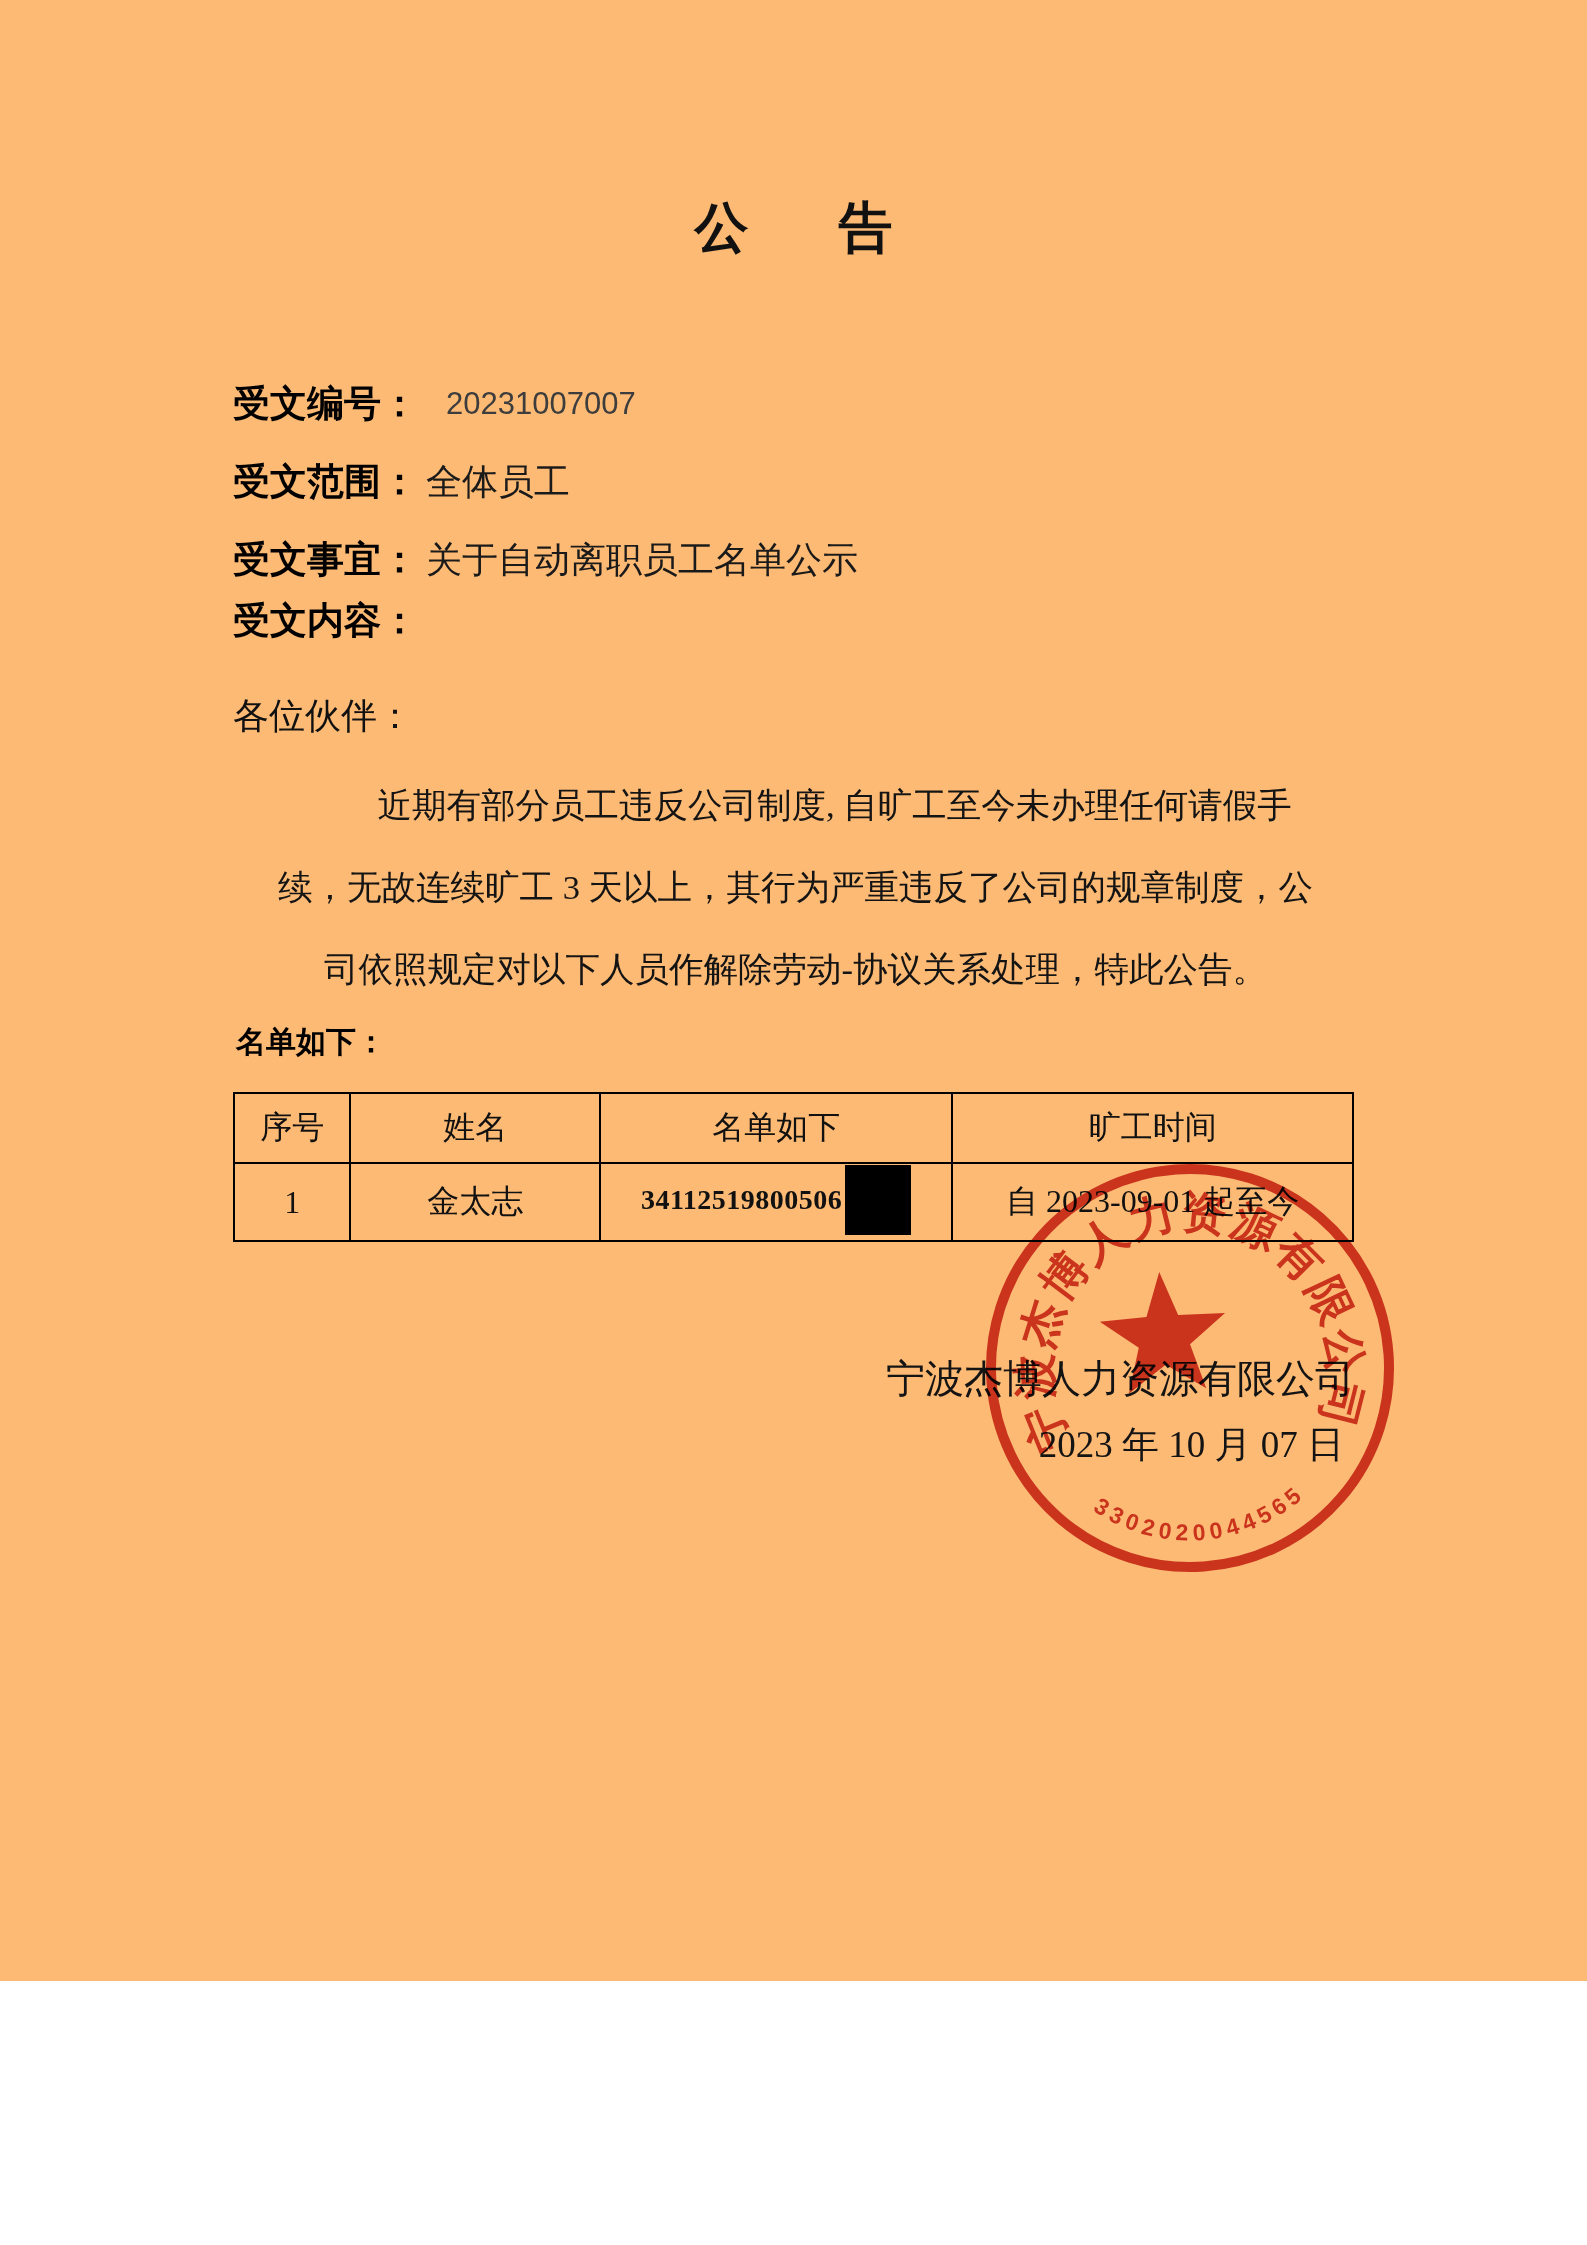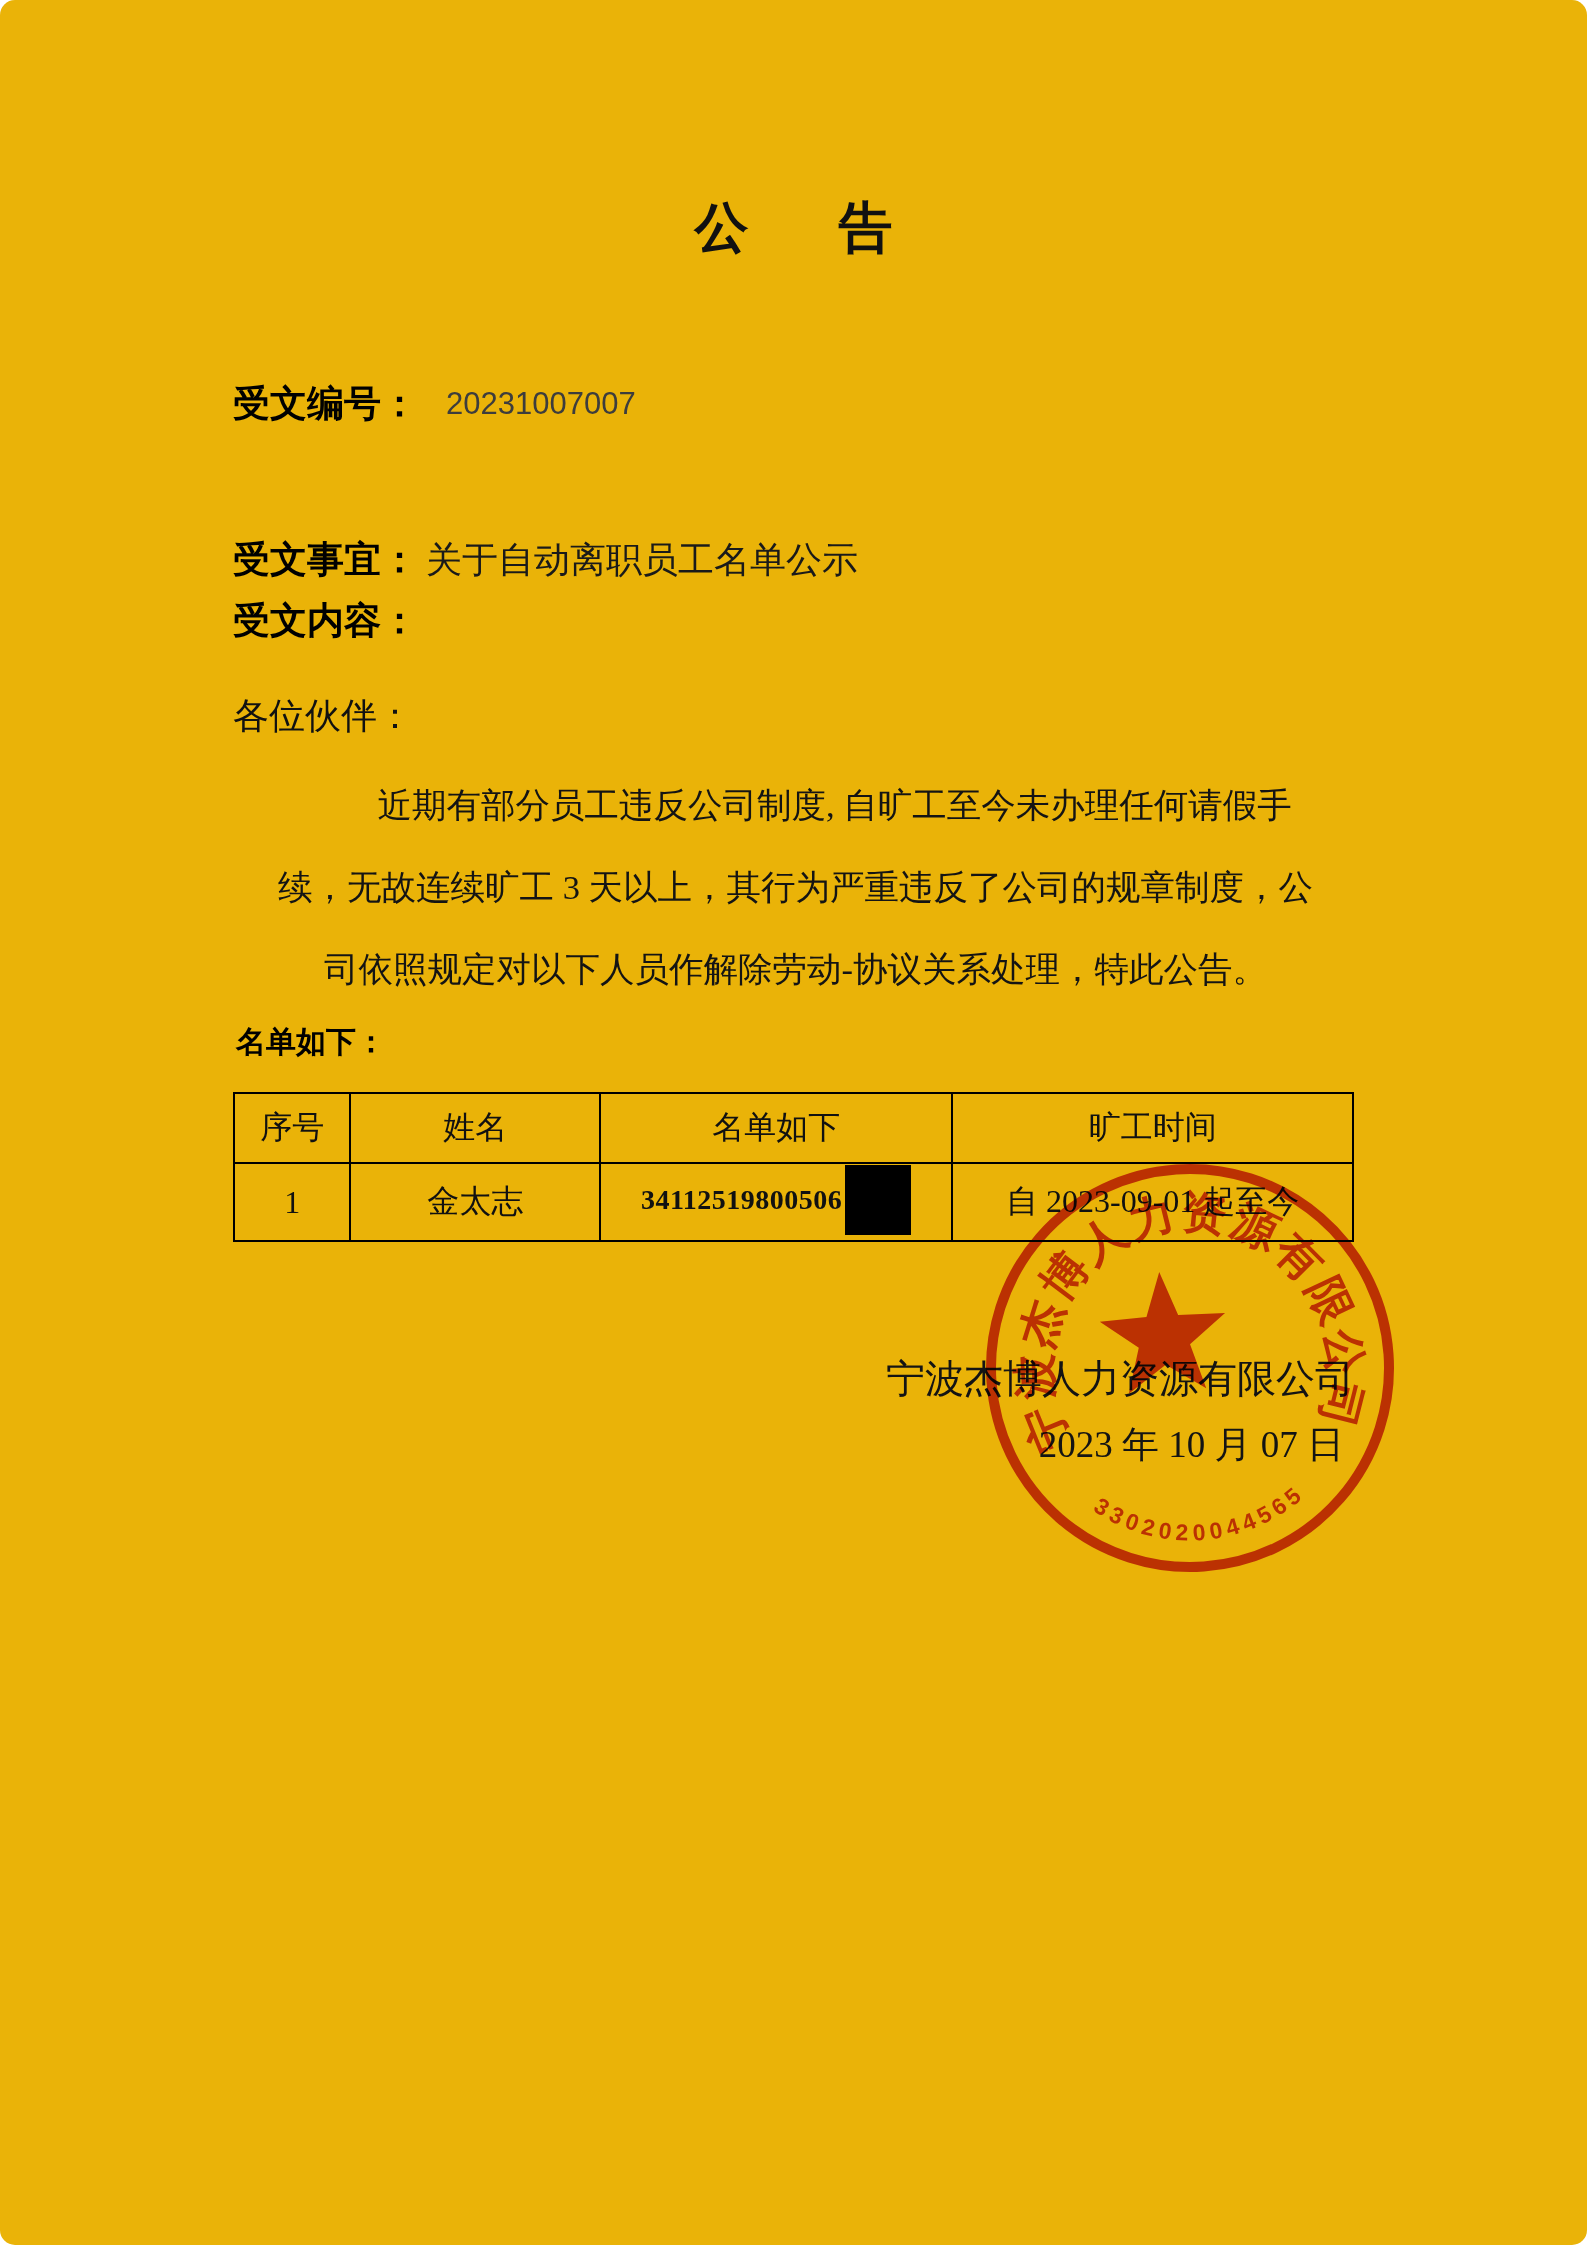--- a/index.html
+++ b/index.html
@@ -1,25 +1,24 @@
 <!DOCTYPE html>
 <html><head>
 <meta charset="utf-8">
 <style>
   * { margin: 0; padding: 0; box-sizing: border-box; }
   html, body { background: #ffffff; }
   .page {
     position: relative;
     width: 1587px;
-    height: 2245px;
-    background: #eab308;
+    height: 1981px;
+    background: #fdba74;
     font-family: "Liberation Serif", "DejaVu Serif", serif;
     color: #111111;
     overflow: hidden;
-    border-radius: 15px;
   }
   .title-row {
     position: absolute;
     top: 192px; left: 0;
     width: 100%;
     text-align: center;
     font-size: 54px;
     font-weight: bold;
     letter-spacing: 0;
   }
@@ -107,20 +106,23 @@
 
 <div class="page">
 
   <div class="title-row">
     <span class="t1">公</span><span class="t2">告</span>
   </div>
 
   <div class="field-line" style="top:379px">
     <span class="field-label">受文编号：</span><span class="field-value numeric">20231007007</span>
   </div>
+  <div class="field-line" style="top:457px">
+    <span class="field-label">受文范围：</span><span class="field-value">全体员工</span>
+  </div>
   <div class="field-line" style="top:535px">
     <span class="field-label">受文事宜：</span><span class="field-value">关于自动离职员工名单公示</span>
   </div>
   <div class="field-line" style="top:596px">
     <span class="field-label">受文内容：</span><span class="field-value"></span>
   </div>
 
   <div class="salutation">各位伙伴：</div>
 
   <div class="body-block">

